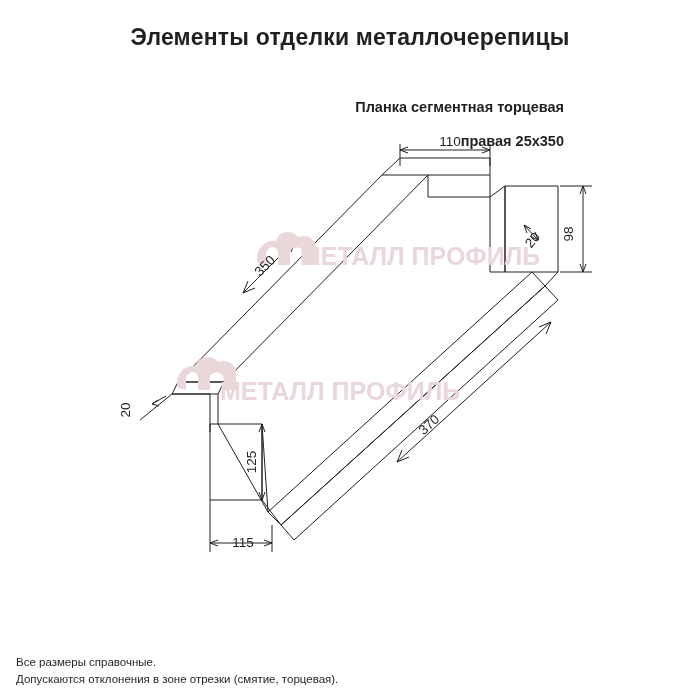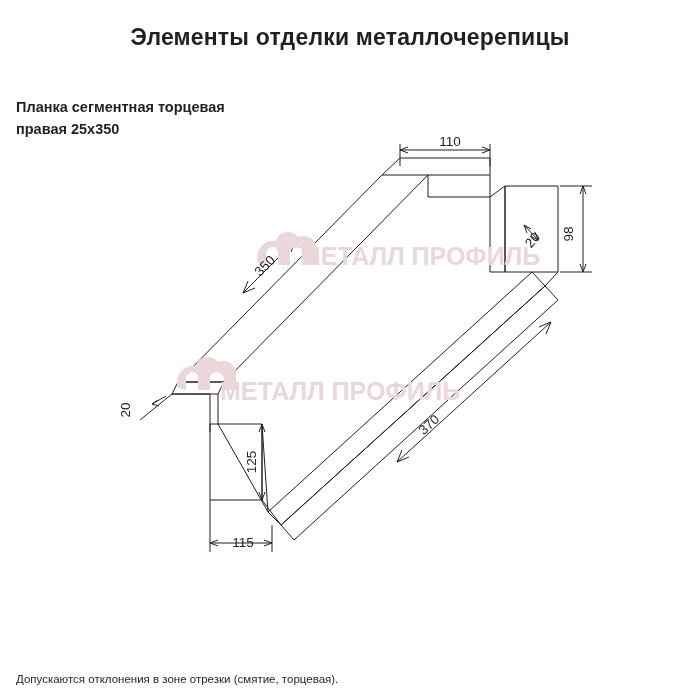--- a/index.html
+++ b/index.html
@@ -25,28 +25,28 @@
     left: 0;
     width: 700px;
     text-align: center;
     font-size: 23px;
     font-weight: bold;
     letter-spacing: 0.2px;
   }
   .subtitle {
     position: absolute;
     top: 96px;
-    left: 16px;
+    left: 8px;
     width: 556px;
-    text-align: left;
+    text-align: right;
     font-size: 14.5px;
     font-weight: bold;
     line-height: 22px;
   }
-  .subtitle .l2 { display: block; }
+  .subtitle .l2 { display: block; margin-top: 12px; }
   .drawing {
     position: absolute;
     top: 0;
     left: 0;
     width: 700px;
     height: 700px;
   }
   .footnotes {
     position: absolute;
     left: 16px;
@@ -164,16 +164,17 @@
       <text x="536" y="243" text-anchor="middle" transform="rotate(-49 536 243)">20</text>
       <text x="268" y="269" text-anchor="middle" transform="rotate(-45 268 269)">350</text>
       <text x="130" y="410" text-anchor="middle" transform="rotate(-90 130 410)">20</text>
       <text x="256" y="462" text-anchor="middle" transform="rotate(-90 256 462)">125</text>
       <text x="243" y="547" text-anchor="middle">115</text>
       <text x="432" y="428" text-anchor="middle" transform="rotate(-42 432 428)">370</text>
     </g>
   </svg>
 
   <div class="footnotes">
+    <div>Все размеры справочные.</div>
     <div>Допускаются отклонения в зоне отрезки (смятие, торцевая).</div>
   </div>
 
 </div>
 
 </body></html>

